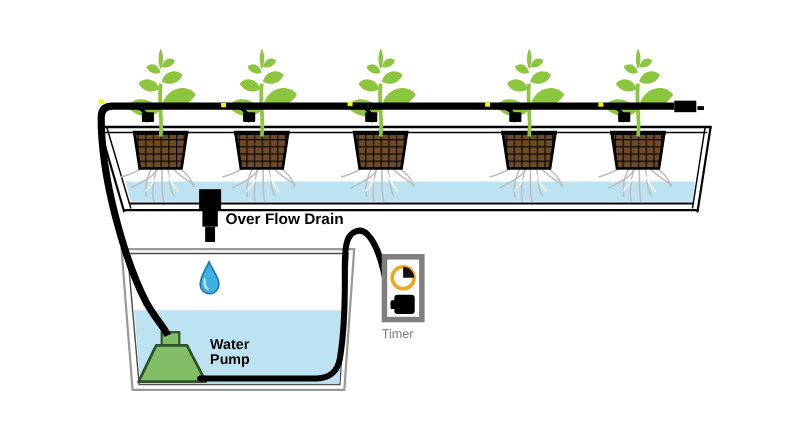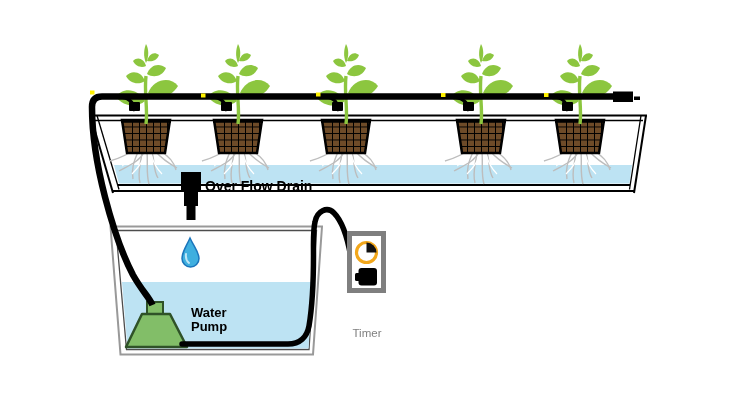--- a/index.html
+++ b/index.html
@@ -2,24 +2,24 @@
 <html style="--leaf-green: #8CC63F; --pot-brown: #6E4B28; --water-blue: #BDE3F3; --drop-blue: #3FAFDF; --drop-outline: #1B75BB; --pump-green: #82BE68; --pump-outline: #2F5228; --timer-yellow: #F2A71B; --timer-gray: #7F7F7F; --dot-yellow: #FFF100; --root-gray: #BDBDBD; --line-black: #000000;"><head>
 <meta charset="utf-8">
 <style>
   html,body{margin:0;padding:0;background:#fff;}
   .stage{
     position:relative;width:730px;height:400px;background:#fff;overflow:hidden;
     font-family:"Liberation Sans",sans-serif;
   }
   .stage svg{position:absolute;left:0;top:0;}
   .lbl{position:absolute;color:#000;white-space:pre-line;}
-  .lbl-overflow{left:205px;top:178px;font-size:14px;font-weight:bold;}
+  .lbl-overflow{left:205px;top:191px;font-size:14px;font-weight:bold;}
   .lbl-pump{left:191px;top:306px;width:50px;font-size:13px;font-weight:bold;line-height:1.1;}
   .lbl-reservoir{left:188px;top:355px;font-size:16.5px;font-weight:bold;}
-  .lbl-timer{left:347px;top:298px;width:40px;font-size:11.5px;color:var(--timer-gray,#7f7f7f);text-align:center;margin-top:29px;}
+  .lbl-timer{left:347px;top:298px;width:40px;font-size:11.5px;color:var(--timer-gray,#7f7f7f);text-align:left;}
 </style>
 </head>
 <body>
 
 <div class="stage">
 
   <svg width="730" height="400" viewBox="0 0 730 400">
     <defs>
       <pattern id="mesh" patternUnits="userSpaceOnUse" width="7" height="6.5">
         <rect width="7" height="6.5" fill="var(--pot-brown,#6E4B28)"></rect>

